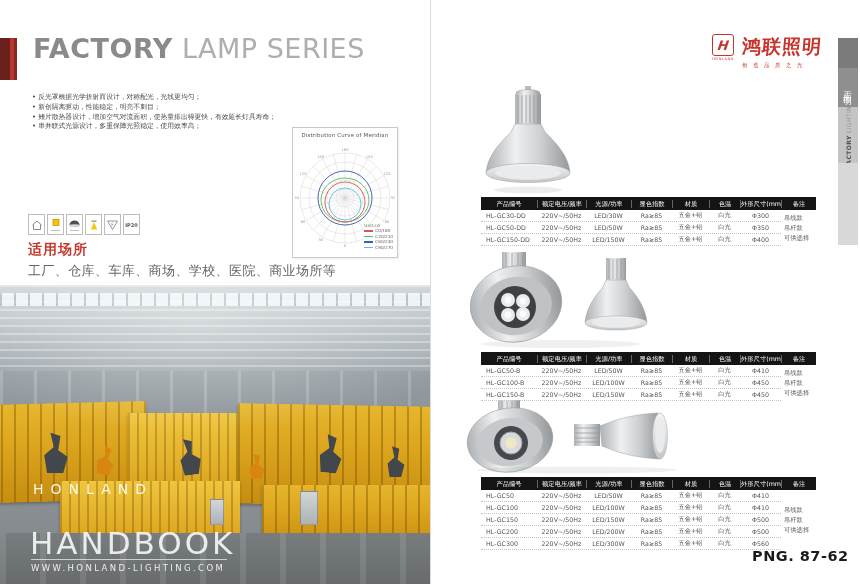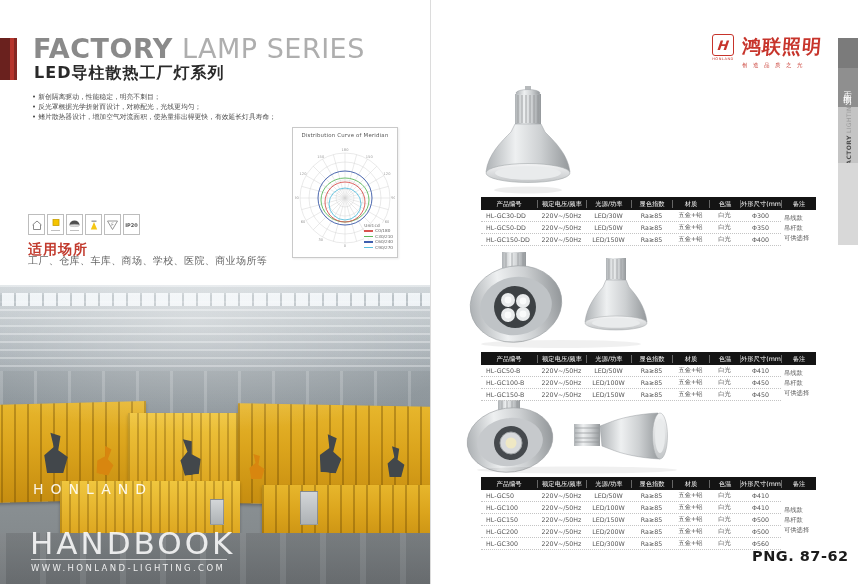--- a/index.html
+++ b/index.html
@@ -29,21 +29,21 @@
   .curve-legend .sw { width:9px; height:1.5px; margin-right:2px; }
   .curve-legend .lb { font-size:4.2px; color:#666; }
 
   .icon-row { position:absolute; left:28px; top:214px; display:flex; gap:2px; }
   .icon-box { width:17px; height:21px; border:1px solid #bdbdbd; background:#fff;
     display:flex; flex-direction:column; align-items:center; justify-content:center; }
   .icon-box .tiny-bar { width:9px; height:1px; background:#c0c0c0; margin-top:1.5px; }
   .ip-label { font-size:5px; font-weight:bold; color:#555; }
 
   .usage-heading { position:absolute; left:28px; top:241px; font-size:14px; font-weight:bold; color:#c23b2e; letter-spacing:1px; }
-  .usage-text { position:absolute; left:28px; top:254px; font-size:10px; color:#666; letter-spacing:0.4px; }
+  .usage-text { position:absolute; left:28px; top:262px; font-size:13px; color:#666; letter-spacing:0.4px; }
 
   
   .photo { position:absolute; left:0; top:285px; width:430px; height:299px; overflow:hidden;
     background:linear-gradient(180deg,#b9c1c6 0%,#aeb6bb 12%,#a3abb1 24%,#99a1a6 38%,#8f969a 55%,#878d90 78%,#7f8487 100%); }
   .ph-ceiling { position:absolute; left:0; top:0; width:430px; height:86px;
     background:repeating-linear-gradient(180deg, rgba(255,255,255,0.25) 0 1.5px, rgba(60,70,75,0.06) 1.5px 8px),
                linear-gradient(180deg, rgba(235,240,243,0.6), rgba(200,208,212,0.1)); }
   .ph-skylight { position:absolute; left:0; top:8px; width:430px; height:13px;
     background:repeating-linear-gradient(90deg, rgba(160,170,176,0.5) 0 2px, rgba(242,246,249,0.9) 2px 14px); }
   .ph-backwall { position:absolute; left:0; top:86px; width:430px; height:44px;
@@ -111,26 +111,26 @@
 <body>
 
 <div class="sheet">
 
   <div class="accent-block"></div>
 
   <div class="main-title">
     <span class="t1">FACTORY</span>
     <span class="t2">LAMP SERIES</span>
   </div>
-  <div class="sub-title">LED导柱散热工厂灯系列</div>
 
   <ul class="features" id="features">
+      <li>反光罩根据光学折射而设计，对称配光，光线更均匀；</li>
       <li>新创隔离驱动，性能稳定，明亮不刺目；</li>
-      <li>反光罩根据光学折射而设计，对称配光，光线更均匀；</li>
       <li>鳍片散热器设计，增加空气对流面积，使热量排出得更快，有效延长灯具寿命；</li>
+      <li>串并联式光源设计，多重保障光照稳定，使用效率高；</li>
     </ul>
 
   <div class="curve-box">
     <div class="curve-title">Distribution Curve of Meridian</div>
     <svg class="curve-svg" id="polar" width="100" height="112" viewBox="0 0 100 112">
       <g id="polar-grid" stroke="#d4d4d4" stroke-width="0.5" fill="none">
           <circle cx="50" cy="60" r="9"></circle>
           <circle cx="50" cy="60" r="18"></circle>
           <circle cx="50" cy="60" r="27"></circle>
           <circle cx="50" cy="60" r="36"></circle>

